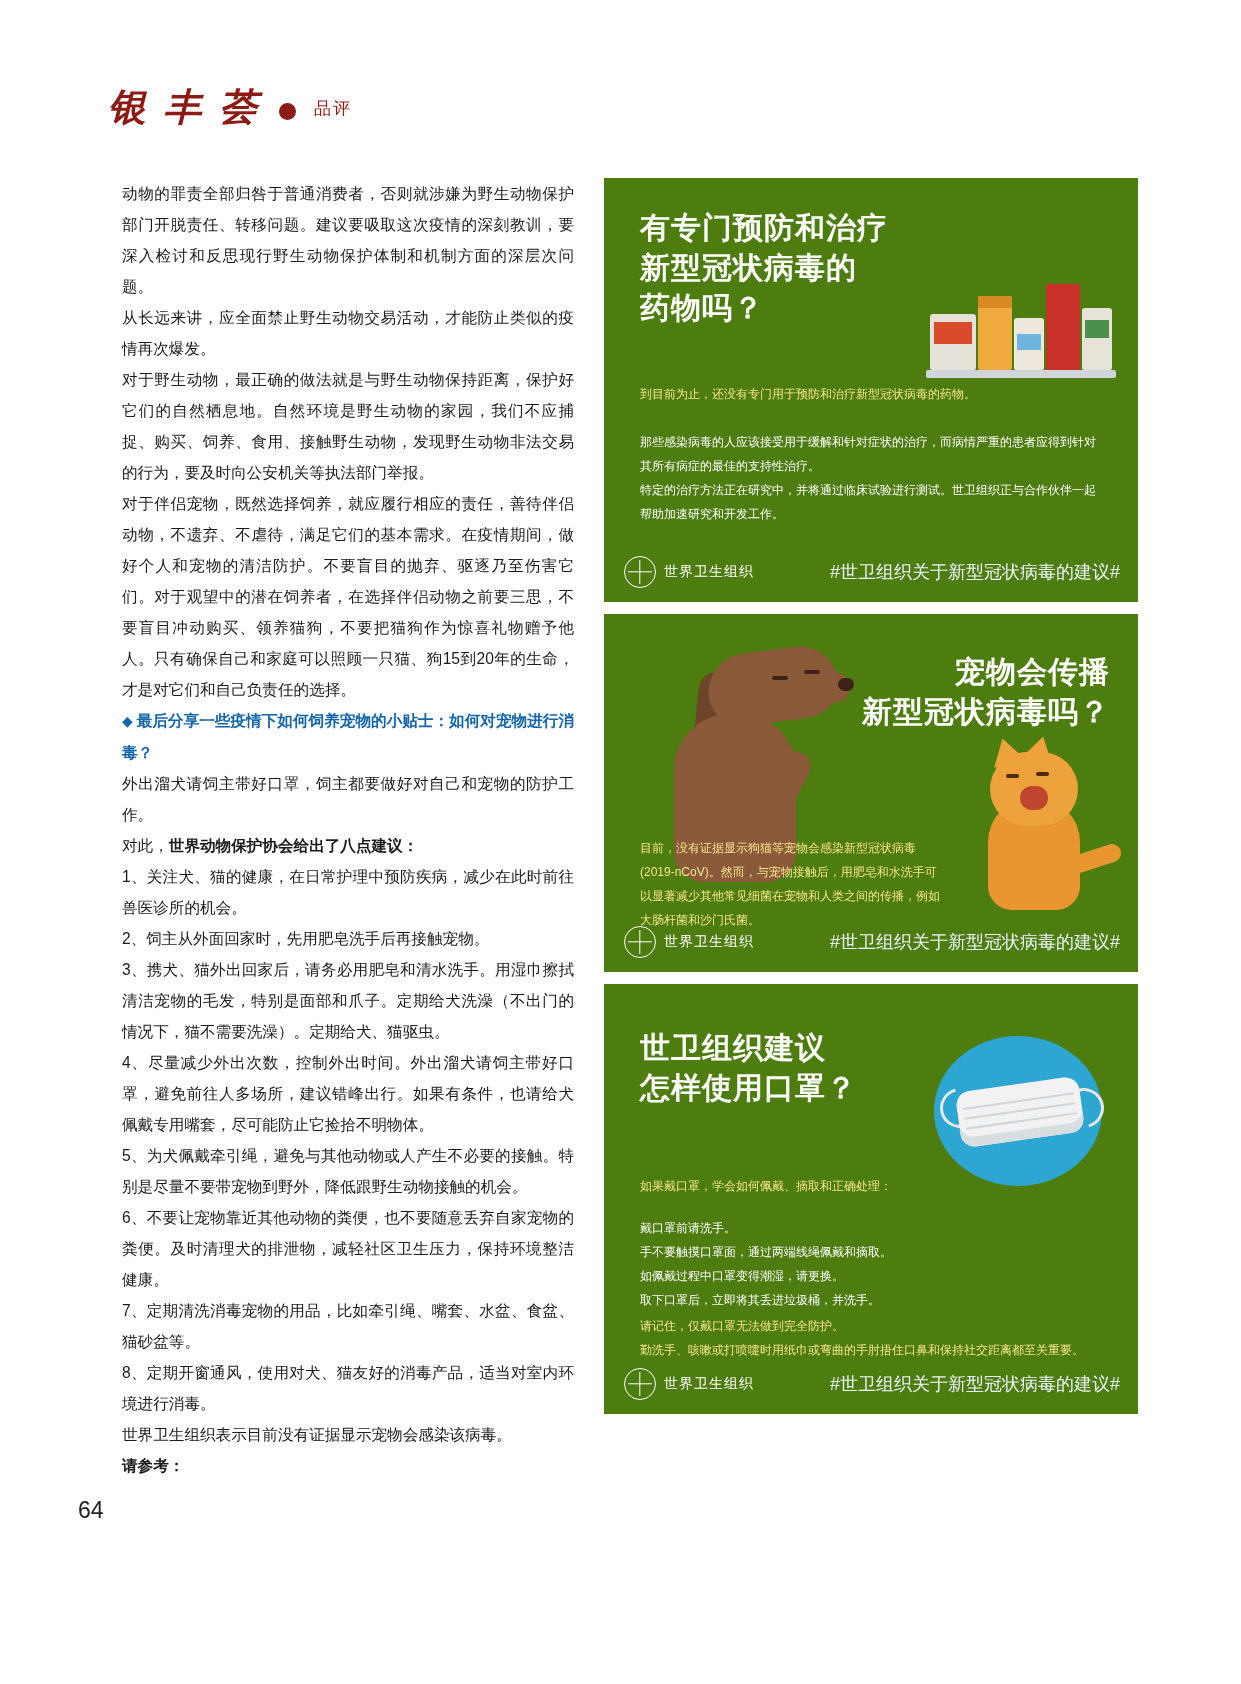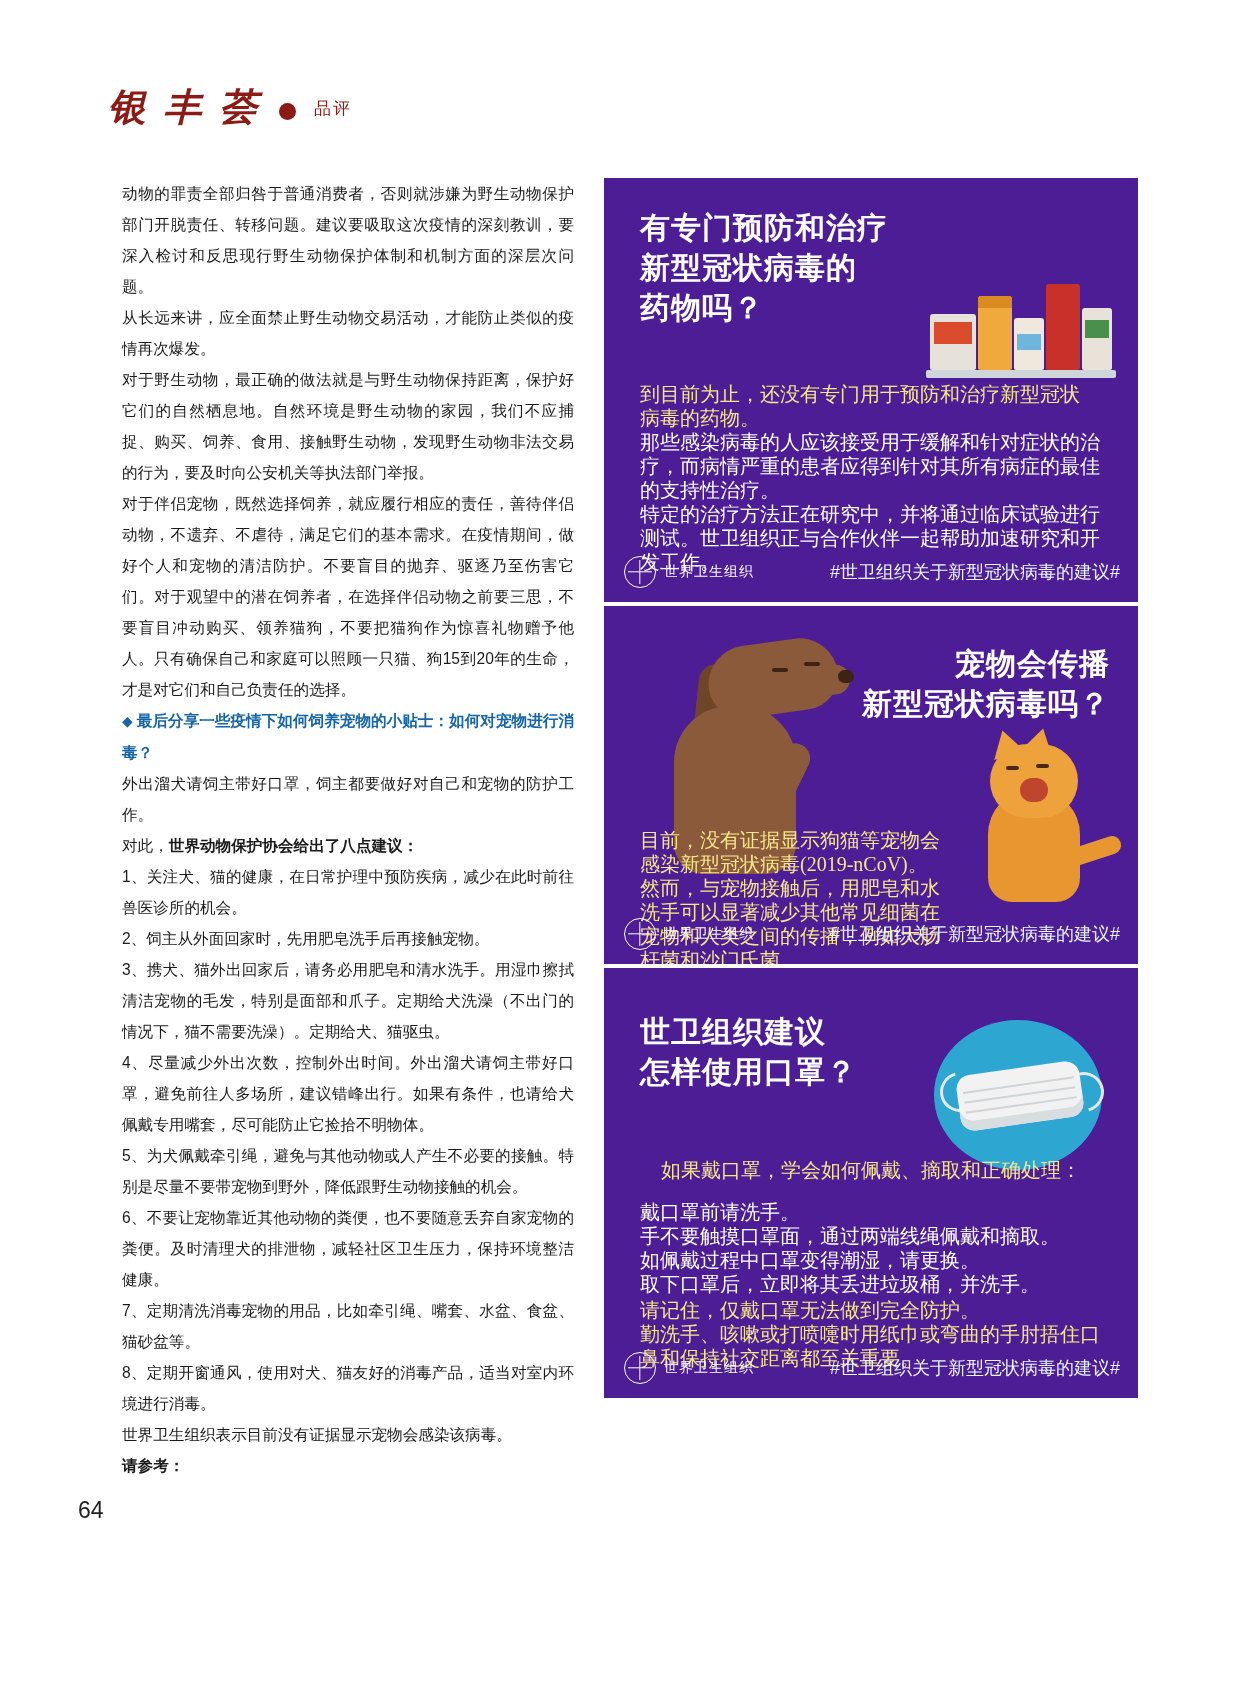--- a/index.html
+++ b/index.html
@@ -89,43 +89,42 @@
   }
 
   
   .posters {
     position: absolute;
     left: 604px;
     top: 178px;
     width: 534px;
   }
   .poster {
-    background: #4c1d95;
+    background: #4d7c0f;
     color: #ffffff;
-    margin-bottom: 4px;
+    margin-bottom: 12px;
     position: relative;
     overflow: hidden;
   }
   .poster.p1 { height: 424px; }
   .poster.p2 { height: 358px; }
   .poster.p3 { height: 430px; }
 
   .poster-title {
     font-weight: bold;
     font-size: 30px;
     line-height: 40px;
     letter-spacing: 1px;
     color: #ffffff;
     position: absolute;
   }
   .poster-body {
     position: absolute;
-    font-size: 20px;
+    font-size: 12px;
     line-height: 24px;
-    font-family: Liberation Serif, serif;
   }
   .body-yellow { color: #f7e58a; }
   .body-white { color: #ffffff; }
 
   
   .who-bar {
     position: absolute;
     left: 20px;
     right: 18px;
     bottom: 14px;
@@ -437,21 +436,21 @@
     <div class="poster-title" style="left:36px; top:44px; width:320px; white-space:pre-line;">世卫组织建议
 怎样使用口罩？</div>
 
     <div class="mask-art">
       <div class="disc"></div>
       <div class="strapl"></div>
       <div class="strapr"></div>
       <div class="mask"></div>
     </div>
 
-    <div class="poster-body body-yellow" style="left:36px; top:190px; width:462px;text-align:center;">如果戴口罩，学会如何佩戴、摘取和正确处理：</div>
+    <div class="poster-body body-yellow" style="left:36px; top:190px; width:462px;">如果戴口罩，学会如何佩戴、摘取和正确处理：</div>
     <div class="poster-body body-white" style="left:36px; top:232px; width:466px; white-space:pre-line;">戴口罩前请洗手。
 手不要触摸口罩面，通过两端线绳佩戴和摘取。
 如佩戴过程中口罩变得潮湿，请更换。
 取下口罩后，立即将其丢进垃圾桶，并洗手。</div>
     <div class="poster-body body-yellow" style="left:36px; top:330px; width:466px; white-space:pre-line;">请记住，仅戴口罩无法做到完全防护。
 勤洗手、咳嗽或打喷嚏时用纸巾或弯曲的手肘捂住口鼻和保持社交距离都至关重要。</div>
 
     <div class="who-bar">
       <div class="who-left">
         <div class="who-emblem"></div>

